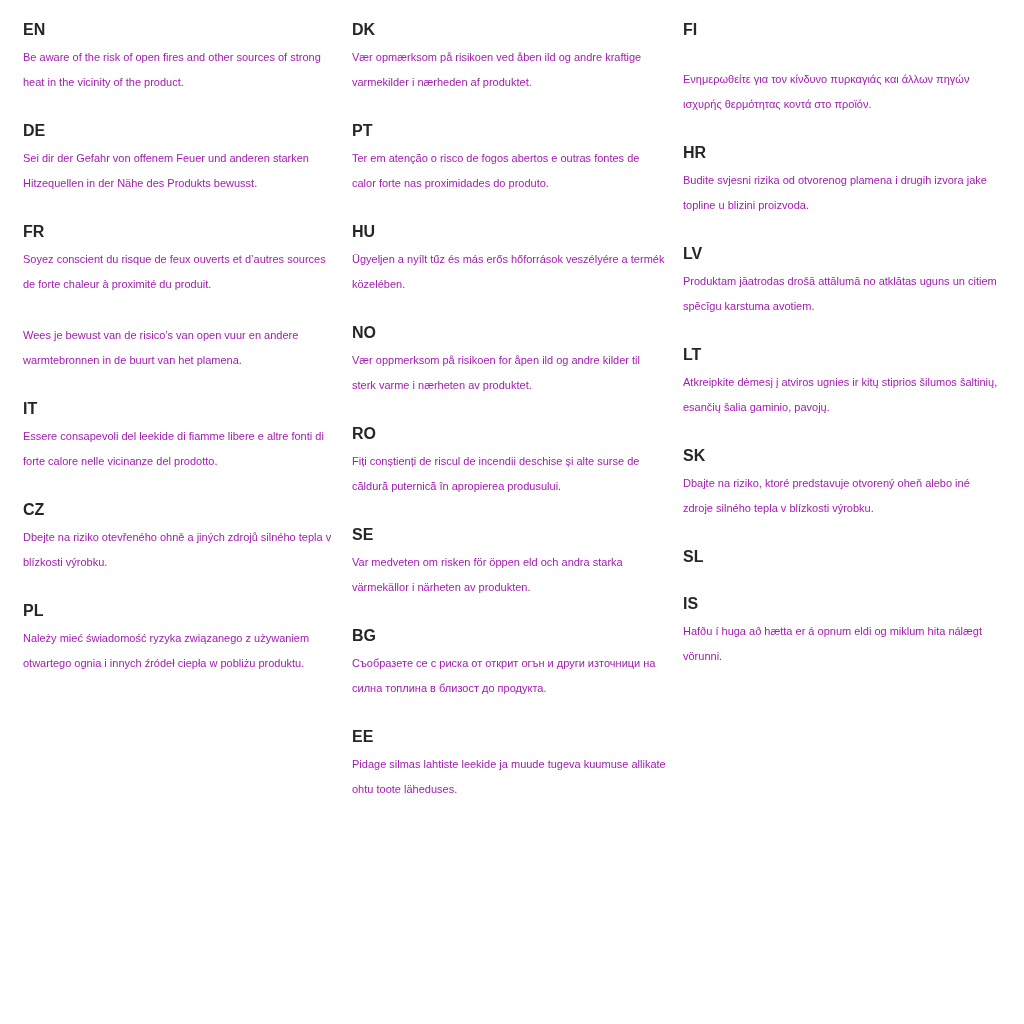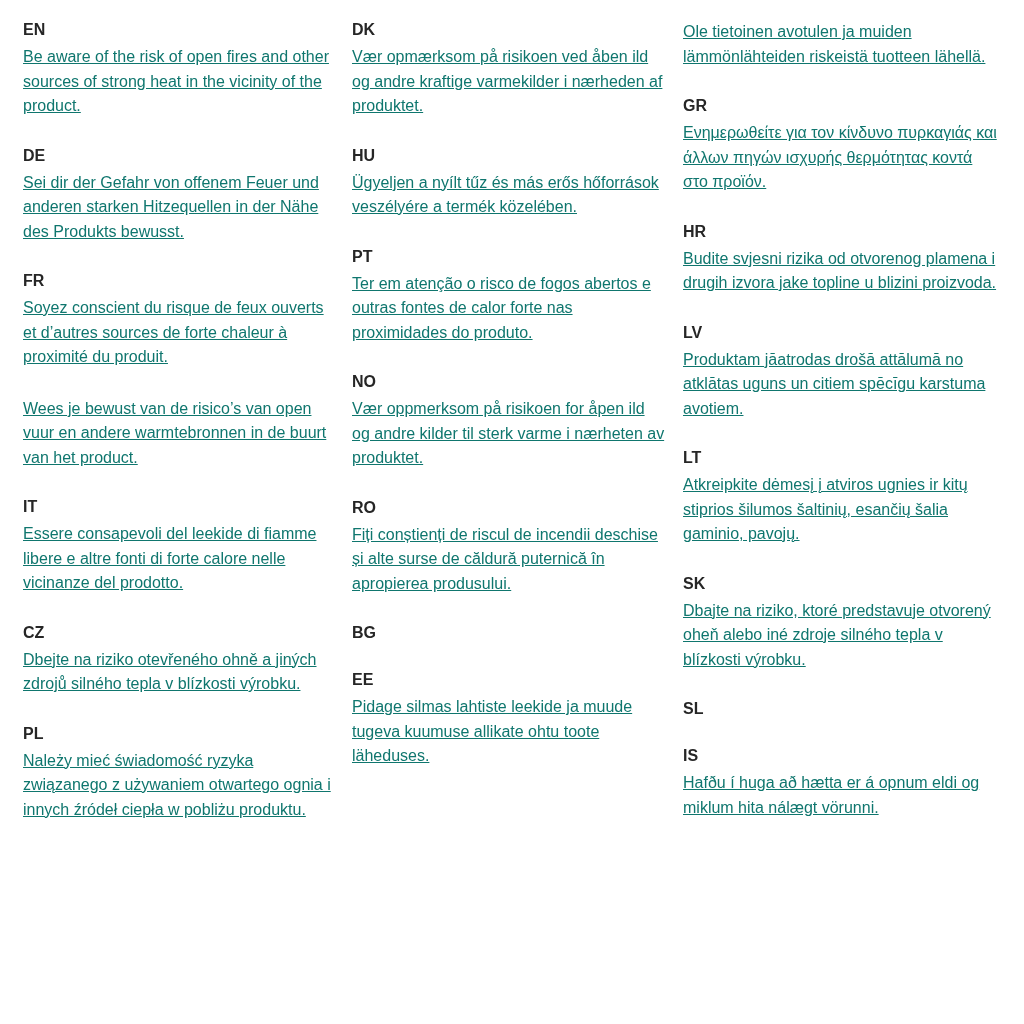--- a/index.html
+++ b/index.html
@@ -28,24 +28,23 @@
   }
   .entry h3 {
     margin: 0 0 5px 0;
     font-size: 16px;
     line-height: 20px;
     font-weight: 700;
     color: #262626;
   }
   .entry p {
     margin: 0;
-    font-size: 16px;
+    font-size: 11px;
     line-height: 24.5px;
-    color: #0f766e;
-    text-decoration: underline;
+    color: #a21caf;
   }
 </style>
 </head>
 <body>
 
 <div class="page">
 
   <div class="col">
     <section class="entry">
       <h3>EN</h3>
@@ -53,21 +52,21 @@
     </section>
     <section class="entry">
       <h3>DE</h3>
       <p>Sei dir der Gefahr von offenem Feuer und anderen starken Hitzequellen in der Nähe des Produkts bewusst.</p>
     </section>
     <section class="entry">
       <h3>FR</h3>
       <p>Soyez conscient du risque de feux ouverts et d’autres sources de forte chaleur à proximité du produit.</p>
     </section>
     <section class="entry">
-      <p>Wees je bewust van de risico’s van open vuur en andere warmtebronnen in de buurt van het product.</p>
+      <p>Wees je bewust van de risico’s van open vuur en andere warmtebronnen in de buurt van het plamena.</p>
     </section>
     <section class="entry">
       <h3>IT</h3>
       <p>Essere consapevoli del leekide di fiamme libere e altre fonti di forte calore nelle vicinanze del prodotto.</p>
     </section>
     <section class="entry">
       <h3>CZ</h3>
       <p>Dbejte na riziko otevřeného ohně a jiných zdrojů silného tepla v blízkosti výrobku.</p>
     </section>
     <section class="entry">
@@ -75,50 +74,54 @@
       <p>Należy mieć świadomość ryzyka związanego z używaniem otwartego ognia i innych źródeł ciepła w pobliżu produktu.</p>
     </section>
   </div>
 
   <div class="col">
     <section class="entry">
       <h3>DK</h3>
       <p>Vær opmærksom på risikoen ved åben ild og andre kraftige varmekilder i nærheden af produktet.</p>
     </section>
     <section class="entry">
+      <h3>PT</h3>
+      <p>Ter em atenção o risco de fogos abertos e outras fontes de calor forte nas proximidades do produto.</p>
+    </section>
+    <section class="entry">
       <h3>HU</h3>
       <p>Ügyeljen a nyílt tűz és más erős hőforrások veszélyére a termék közelében.</p>
-    </section>
-    <section class="entry">
-      <h3>PT</h3>
-      <p>Ter em atenção o risco de fogos abertos e outras fontes de calor forte nas proximidades do produto.</p>
     </section>
     <section class="entry">
       <h3>NO</h3>
       <p>Vær oppmerksom på risikoen for åpen ild og andre kilder til sterk varme i nærheten av produktet.</p>
     </section>
     <section class="entry">
       <h3>RO</h3>
       <p>Fiți conștienți de riscul de incendii deschise și alte surse de căldură puternică în apropierea produsului.</p>
     </section>
     <section class="entry">
+      <h3>SE</h3>
+      <p>Var medveten om risken för öppen eld och andra starka värmekällor i närheten av produkten.</p>
+    </section>
+    <section class="entry">
       <h3>BG</h3>
+      <p>Съобразете се с риска от открит огън и други източници на силна топлина в близост до продукта.</p>
     </section>
     <section class="entry">
       <h3>EE</h3>
       <p>Pidage silmas lahtiste leekide ja muude tugeva kuumuse allikate ohtu toote läheduses.</p>
     </section>
   </div>
 
   <div class="col">
     <section class="entry">
-      <p>Ole tietoinen avotulen ja muiden lämmönlähteiden riskeistä tuotteen lähellä.</p>
+      <h3>FI</h3>
     </section>
     <section class="entry">
-      <h3>GR</h3>
       <p>Ενημερωθείτε για τον κίνδυνο πυρκαγιάς και άλλων πηγών ισχυρής θερμότητας κοντά στο προϊόν.</p>
     </section>
     <section class="entry">
       <h3>HR</h3>
       <p>Budite svjesni rizika od otvorenog plamena i drugih izvora jake topline u blizini proizvoda.</p>
     </section>
     <section class="entry">
       <h3>LV</h3>
       <p>Produktam jāatrodas drošā attālumā no atklātas uguns un citiem spēcīgu karstuma avotiem.</p>
     </section>

